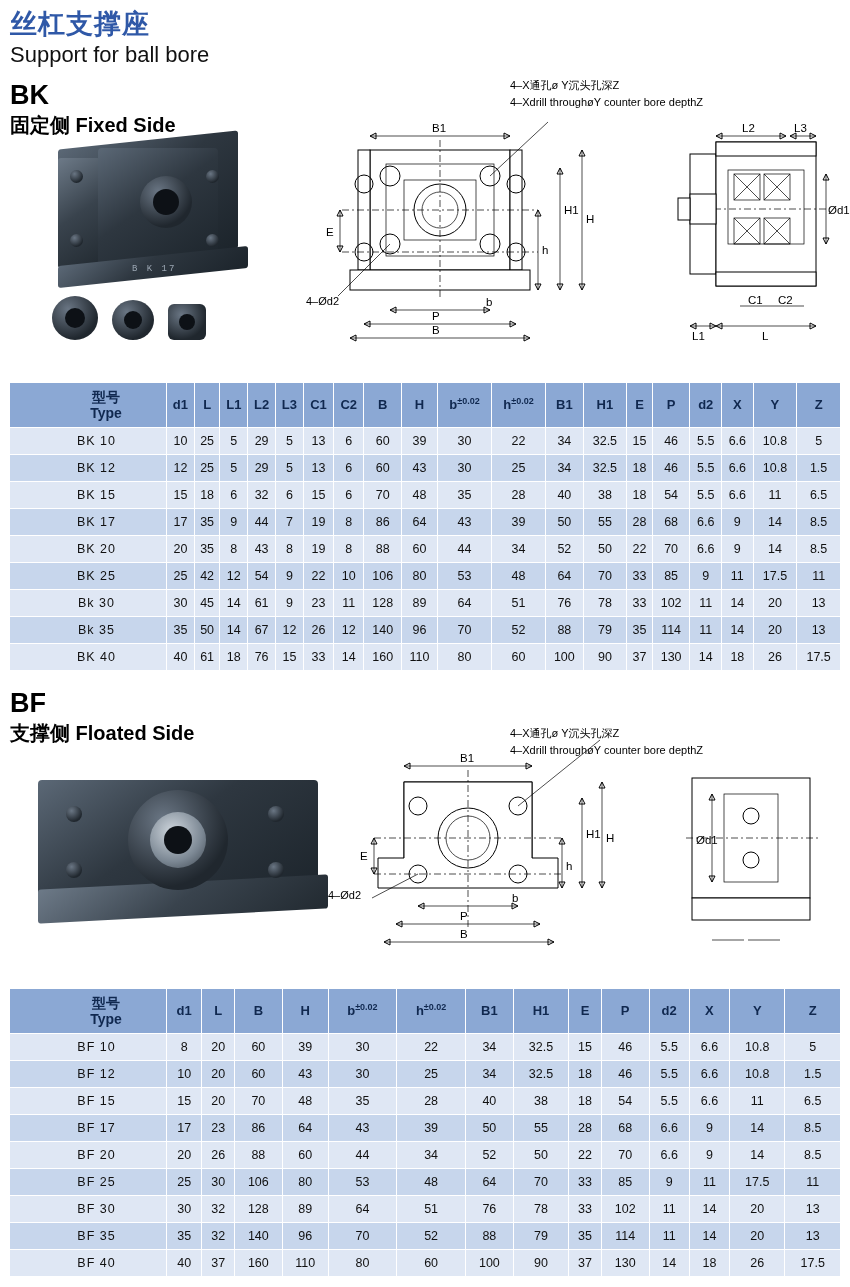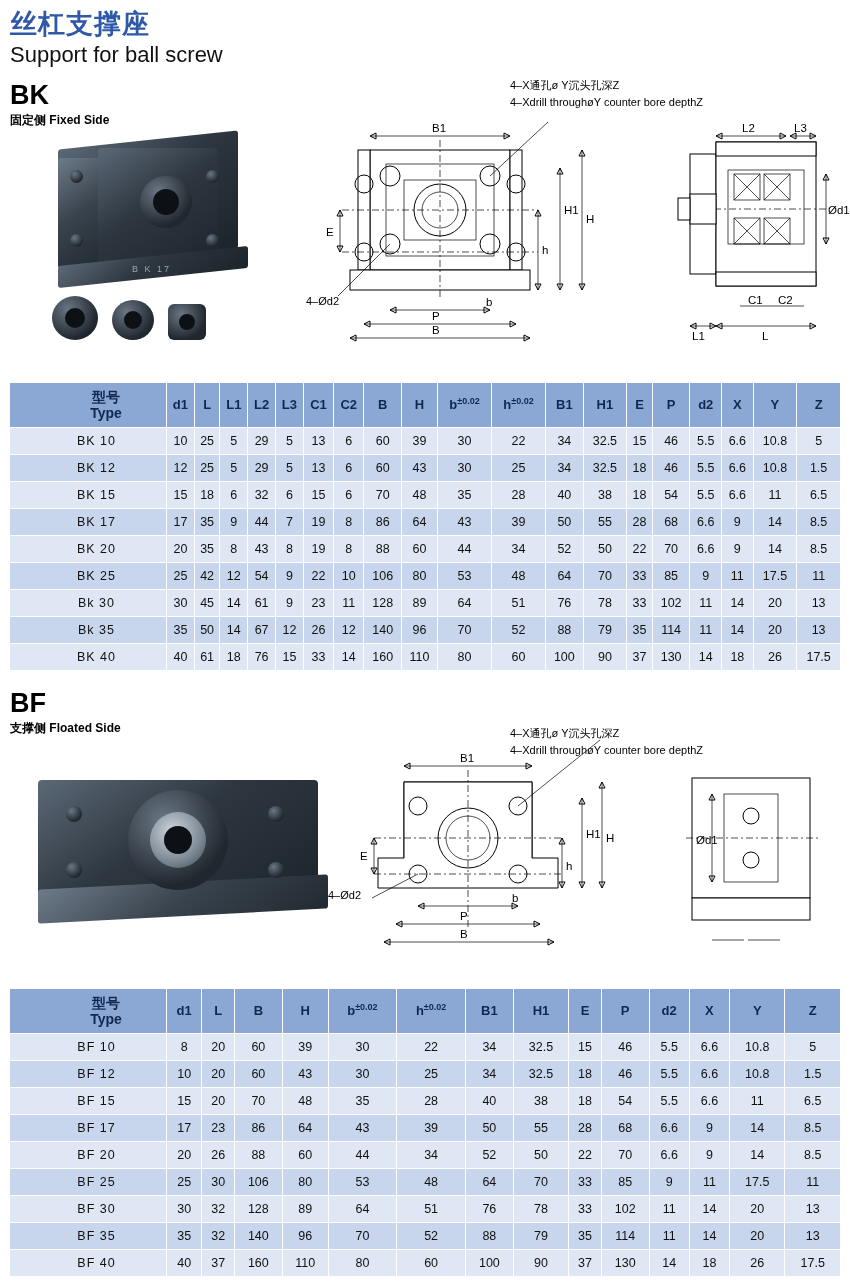--- a/index.html
+++ b/index.html
@@ -20,21 +20,21 @@
     letter-spacing:1px;
   }
   .title-en{
     position:absolute;left:10px;top:42px;
     font-size:22px;color:#111;
   }
   .sec-letter{
     font-size:27px;font-weight:bold;color:#000;
   }
   .sec-sub{
-    font-size:12px;color:#000;font-weight:bold;
+    font-size:20px;color:#000;font-weight:bold;
   }
   #bk-head{position:absolute;left:10px;top:80px;}
   #bk-sub{position:absolute;left:10px;top:112px;}
   #bf-head{position:absolute;left:10px;top:688px;}
   #bf-sub{position:absolute;left:10px;top:720px;}
 
   .unit-note{
     position:absolute;font-size:12.5px;color:#000;margin-top:40px;
   }
   #unit-bk{right:12px;top:360px;}
@@ -107,38 +107,38 @@
     position:absolute;font-size:11px;color:#000;line-height:1.35;
     white-space:nowrap;
   }
 </style>
 </head>
 <body>
 
 <div class="page">
 
   <div class="title-cn">丝杠支撑座</div>
-  <div class="title-en">Support for ball screw</div>
+  <div class="title-en">Support for ball bore</div>
 
   <div class="sec-letter" id="bk-head">BK</div>
   <div class="sec-sub" id="bk-sub">固定侧 Fixed Side</div>
 
   <div class="draw" style="left:40px;top:138px;width:230px;height:210px;">
     <div class="photo" style="left:18px;top:2px;width:180px;height:118px;transform:skewY(-6deg);"></div>
     <div class="photo light" style="left:18px;top:20px;width:42px;height:110px;"></div>
     <div class="photo" style="left:58px;top:10px;width:120px;height:120px;border-radius:4px;"></div>
     <div class="ring" style="left:100px;top:38px;width:52px;height:52px;">
       <div class="hole" style="left:13px;top:13px;width:26px;height:26px;"></div>
     </div>
     <div class="ring" style="left:30px;top:32px;width:13px;height:13px;"></div>
     <div class="ring" style="left:30px;top:96px;width:13px;height:13px;"></div>
     <div class="ring" style="left:166px;top:32px;width:13px;height:13px;"></div>
     <div class="ring" style="left:166px;top:96px;width:13px;height:13px;"></div>
     <div class="photo" style="left:18px;top:118px;width:190px;height:22px;transform:skewY(-6deg);"></div>
-    <div style="position:absolute;left:92px;top:126px;font-size:9px;color:#9aa5b1;letter-spacing:2px;">B K 17</div>
+    <div style="position:absolute;left:92px;top:126px;font-size:9px;color:#9aa5b1;letter-spacing:2px;font-family:Liberation Mono, monospace;">B K 17</div>
 
     <div class="ring" style="left:12px;top:158px;width:46px;height:44px;">
       <div class="hole" style="left:13px;top:12px;width:20px;height:20px;"></div>
     </div>
     <div class="ring" style="left:72px;top:162px;width:42px;height:40px;">
       <div class="hole" style="left:12px;top:11px;width:18px;height:18px;"></div>
     </div>
     <div class="ring" style="left:128px;top:166px;width:38px;height:36px;border-radius:6px;">
       <div class="hole" style="left:11px;top:10px;width:16px;height:16px;"></div>
     </div>

